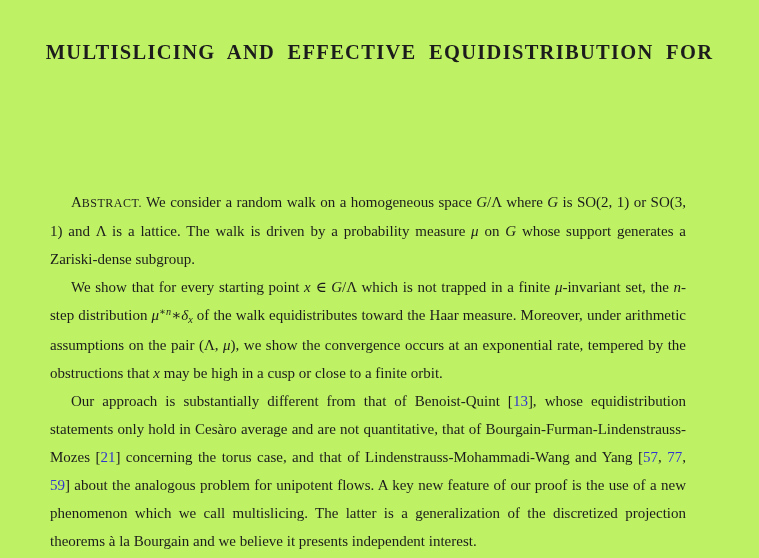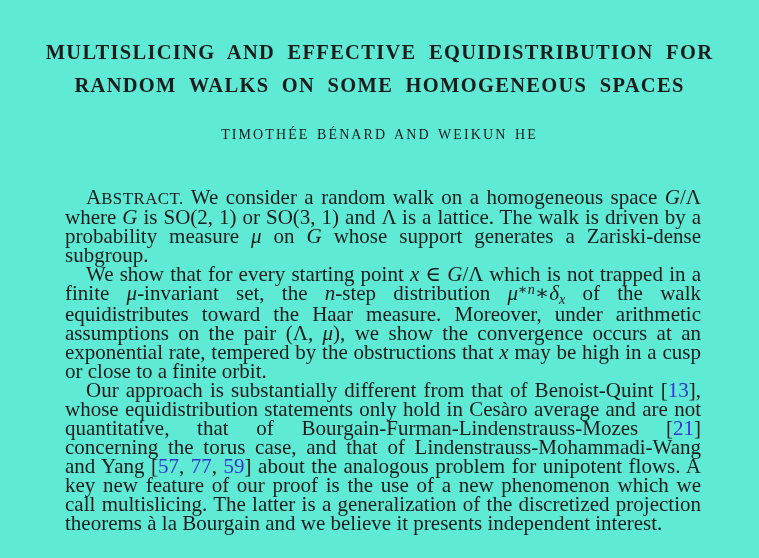--- a/index.html
+++ b/index.html
@@ -1,20 +1,20 @@
 <!DOCTYPE html>
 <html><head>
 <meta charset="utf-8">
 <style>
   html, body { margin: 0; padding: 0; }
   .page {
     position: relative;
     width: 759px;
     height: 558px;
-    background: #5eead4;
+    background: #bef264;
     font-family: "Liberation Serif", "DejaVu Serif", serif;
     color: #1c1c1c;
     overflow: hidden;
   }
   .title {
     position: absolute;
     top: 36px;
     left: 18px;
     right: 18px;
     margin: 0;
@@ -30,25 +30,25 @@
     top: 127px;
     left: 0;
     right: 0;
     text-align: center;
     font-size: 14px;
     letter-spacing: 2.1px;
     word-spacing: 2px;
   }
   .abstract {
     position: absolute;
-    left: 65px;
+    left: 50px;
     top: 188px;
     width: 636px;
-    font-size: 21px;
-    line-height: 19px;
+    font-size: 15px;
+    line-height: 28px;
     text-align: justify;
   }
   .para { margin: 0; text-indent: 21px; }
   .seg-sc  { font-size: 0.80em; letter-spacing: 0.5px; }
   .seg-i   { font-style: italic; }
   .seg-c   { color: #3434cf; cursor: pointer; text-decoration: none; margin-top: 12px; }
   .seg-sup, .seg-supi {
     font-size: 0.68em;
     position: relative;
     top: -0.45em;
@@ -61,24 +61,22 @@
     top: 0.25em;
   }
 </style>
 </head>
 <body>
 
 <div class="page">
 
   <h1 class="title">
     <div>MULTISLICING AND EFFECTIVE EQUIDISTRIBUTION FOR</div>
-    <div>RANDOM WALKS ON SOME HOMOGENEOUS SPACES</div>
   </h1>
 
-  <div class="authors">TIMOTHÉE BÉNARD AND WEIKUN HE</div>
 
   <div class="abstract">
     <p class="para"><span class="seg-r">A</span><span class="seg-sc">BSTRACT.</span><span class="seg-r">  We consider a random walk on a homogeneous space </span><span class="seg-i">G</span><span class="seg-r">/Λ where </span><span class="seg-i">G</span><span class="seg-r"> is SO(2, 1) or SO(3, 1) and Λ is a lattice. The walk is driven by a probability measure </span><span class="seg-i">μ</span><span class="seg-r"> on </span><span class="seg-i">G</span><span class="seg-r"> whose support generates a Zariski-dense subgroup.</span></p>
     <p class="para"><span class="seg-r">We show that for every starting point </span><span class="seg-i">x</span><span class="seg-r"> ∈ </span><span class="seg-i">G</span><span class="seg-r">/Λ which is not trapped in a finite </span><span class="seg-i">μ</span><span class="seg-r">-invariant set, the </span><span class="seg-i">n</span><span class="seg-r">-step distribution </span><span class="seg-i">μ</span><span class="seg-sup">∗</span><span class="seg-supi">n</span><span class="seg-r">∗</span><span class="seg-i">δ</span><span class="seg-subi">x</span><span class="seg-r"> of the walk equidistributes toward the Haar measure. Moreover, under arithmetic assumptions on the pair (Λ, </span><span class="seg-i">μ</span><span class="seg-r">), we show the convergence occurs at an exponential rate, tempered by the obstructions that </span><span class="seg-i">x</span><span class="seg-r"> may be high in a cusp or close to a finite orbit.</span></p>
     <p class="para"><span class="seg-r">Our approach is substantially different from that of Benoist-Quint [</span><span class="seg-c">13</span><span class="seg-r">], whose equidistribution statements only hold in Cesàro average and are not quantitative, that of Bourgain-Furman-Lindenstrauss-Mozes [</span><span class="seg-c">21</span><span class="seg-r">] concerning the torus case, and that of Lindenstrauss-Mohammadi-Wang and Yang [</span><span class="seg-c">57</span><span class="seg-r">, </span><span class="seg-c">77</span><span class="seg-r">, </span><span class="seg-c">59</span><span class="seg-r">] about the analogous problem for unipotent flows. A key new feature of our proof is the use of a new phenomenon which we call multislicing. The latter is a generalization of the discretized projection theorems à la Bourgain and we believe it presents independent interest.</span></p>
   </div>
 
 </div>
 
 </body></html>

